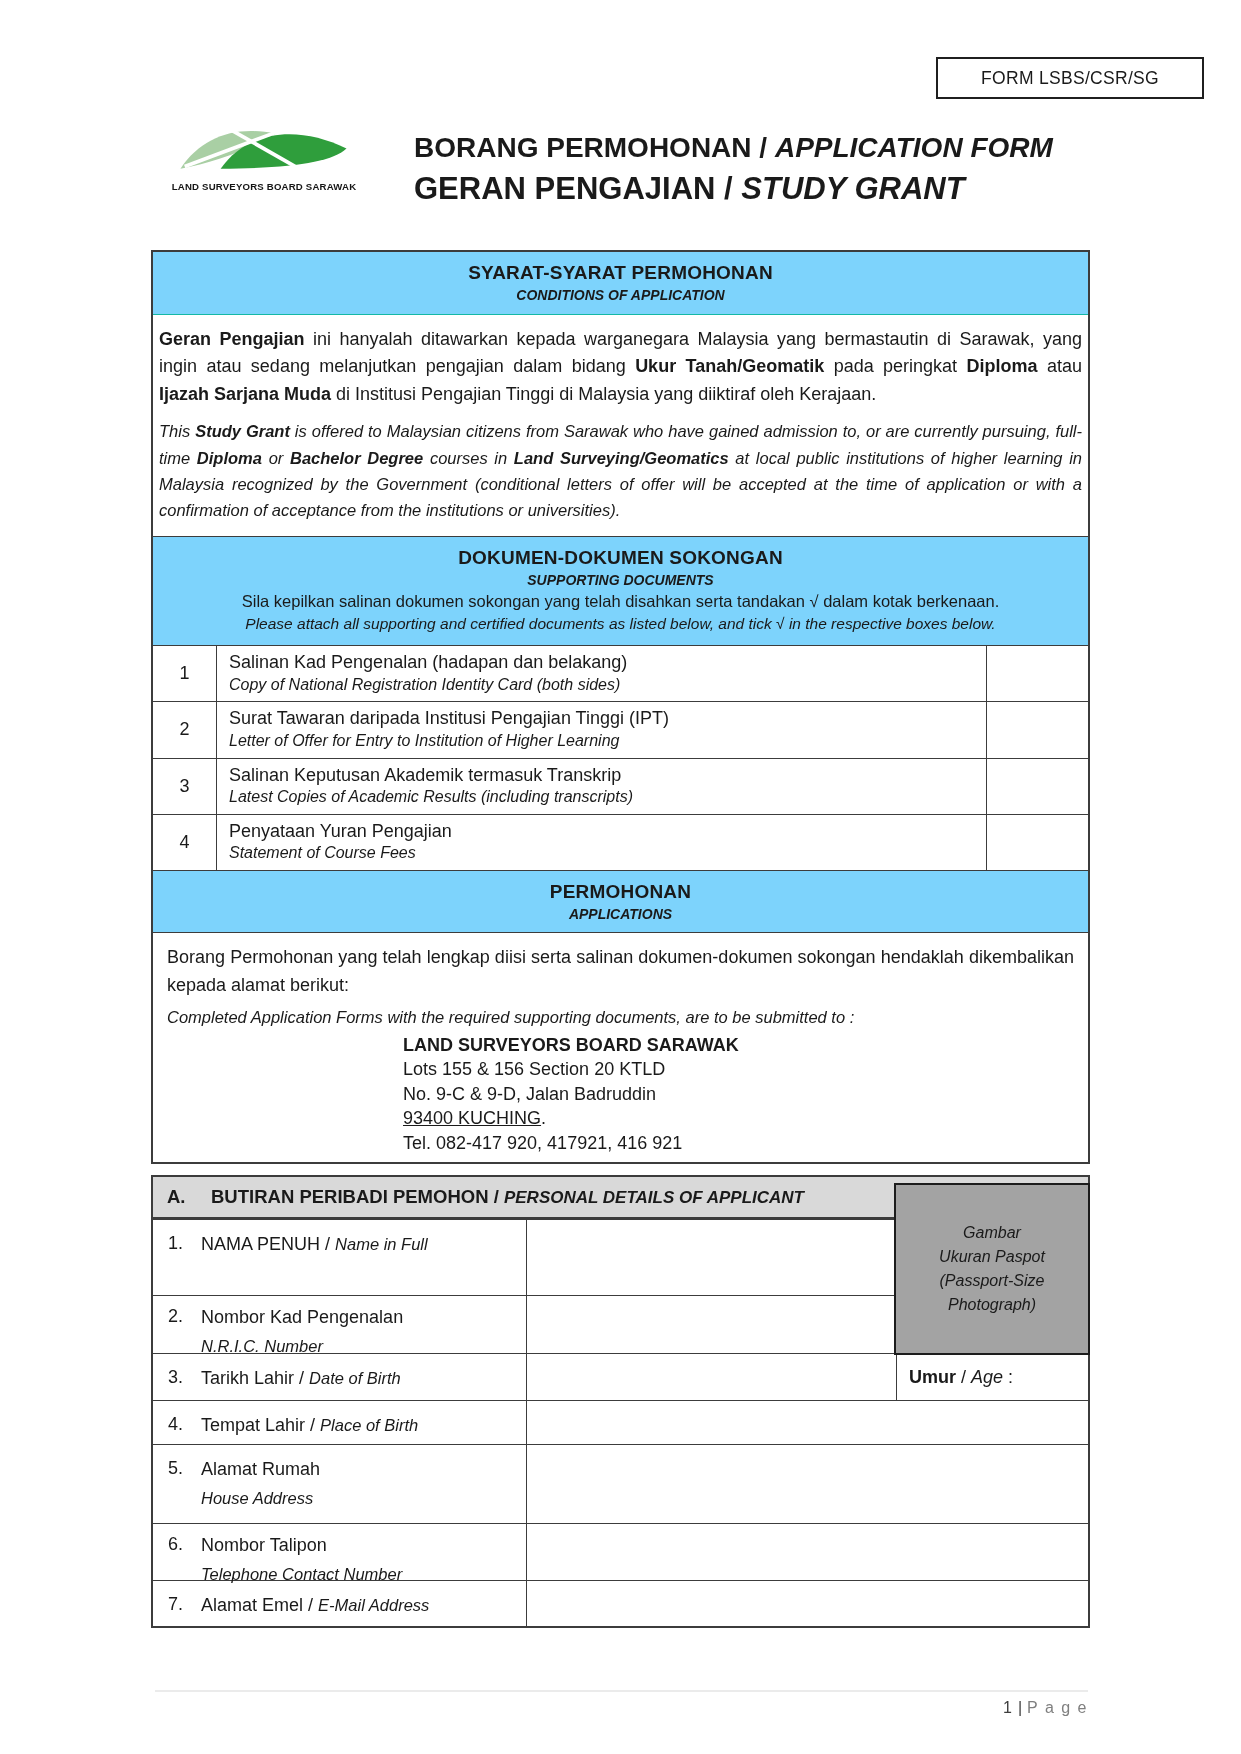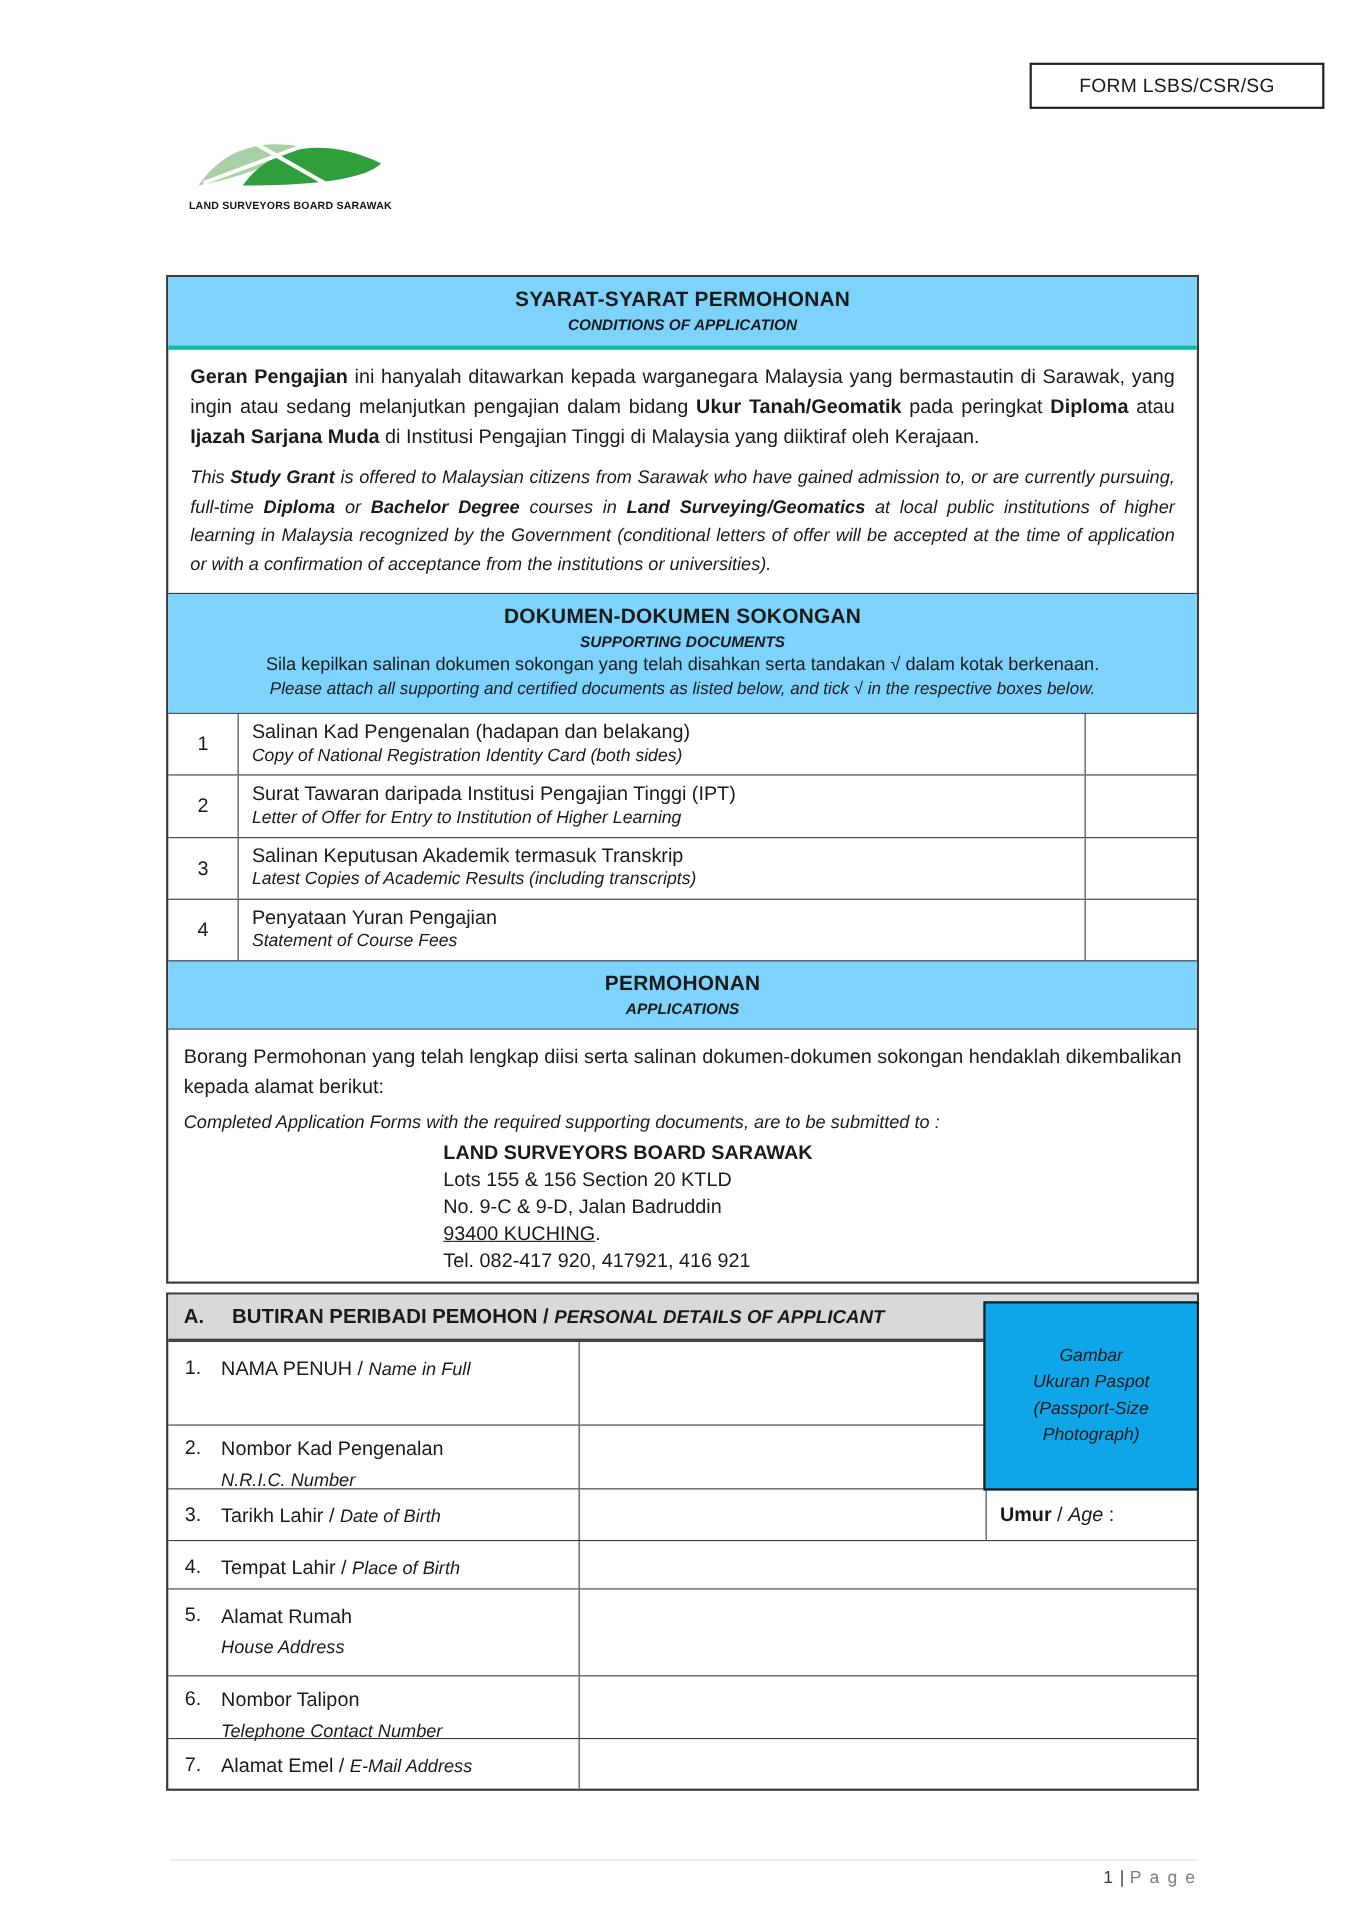--- a/index.html
+++ b/index.html
@@ -38,21 +38,21 @@
   }
   .t-main { top:250px; }
 
   .ph { background:#7dd3fc; text-align:center; padding:9px 10px 10px; border-top:1px solid #3c3c3c; }
   .ph:first-child { border-top:none; }
   .ph-title { font-size:19px; font-weight:700; letter-spacing:.2px; line-height:1.25; }
   .ph-sub   { font-size:14px; font-weight:700; font-style:italic; line-height:1.2; margin-top:2px; }
   .ph-instr-ms { font-size:16.5px; line-height:1.45; margin-top:2px; }
   .ph-instr-en { font-size:15.5px; font-style:italic; line-height:1.35; }
 
-  .sec-body { padding:11px 20px 12px; border-top:4px solid #14b8a6; }
+  .sec-body { padding:11px 6px 12px; border-top:1px solid #14b8a6; }
   .p-ms { font-size:18px; line-height:1.55; text-align:justify; }
   .p-en { font-size:16.5px; font-style:italic; line-height:1.6; text-align:justify; margin-top:9px; }
 
   .doc-row { display:flex; border-top:1px solid #3c3c3c; min-height:54px; }
   .doc-num {
     width:64px; border-right:1px solid #3c3c3c;
     display:flex; align-items:center; justify-content:center; font-size:18px;
   }
   .doc-desc { flex:1; padding:5px 12px 6px; }
   .doc-desc .ms { display:block; font-size:18px; line-height:1.3; }
@@ -83,21 +83,21 @@
   .a-text.stacked .ms { display:block; }
   .a-text.stacked .en { display:block; font-style:italic; font-size:16.5px; margin-top:7px; }
   .a-value { flex:1; }
   .a-value.bordered { flex:none; width:370px; border-right:1px solid #3c3c3c; }
   .a-age { flex:1; padding:13px 6px 0 12px; font-size:18px; }
   .a-age .b { font-weight:700; }
   .a-age .seg-i { font-style:italic; }
 
   .photo-box {
     position:absolute; top:6px; right:-2px; width:196px; height:172px;
-    background:#0ea5e9; border:2px solid #1c1c1c; z-index:2;
+    background:#a3a3a3; border:2px solid #1c1c1c; z-index:2;
     display:flex; flex-direction:column; align-items:center; justify-content:center;
     font-style:italic; font-size:16px; line-height:1.5; text-align:center;
   }
 
   
   .footer {
     position:absolute; top:1690px; left:155px; width:933px;
     border-top:2px solid #ebebeb; padding-top:7px;
     text-align:right; font-size:16px;
   }
@@ -117,20 +117,24 @@
   <div class="logo-block">
     <svg width="180" height="55" viewBox="0 0 170 52" aria-hidden="true">
       <path d="M6 46 C 26 16, 58 5, 96 13 C 74 27, 38 40, 6 46 Z" fill="#A9CFA4"></path>
       <path d="M44 46 C 70 9, 118 5, 163 27 C 150 40, 108 46, 44 46 Z" fill="#2F9E3C"></path>
       <path d="M10 44 L 98 11" stroke="#ffffff" stroke-width="3.5" fill="none"></path>
       <path d="M55 10 L 118 46" stroke="#ffffff" stroke-width="3.5" fill="none"></path>
     </svg>
     <div class="logo-caption">LAND SURVEYORS BOARD SARAWAK</div>
   </div>
 
+  <div class="titles">
+    <div class="title-line1"><span style="font-weight: 700;">BORANG PERMOHONAN</span><span style="font-weight: 700;"> / </span><span style="font-weight: 700; font-style: italic;">APPLICATION FORM</span></div>
+    <div class="title-line2"><span style="font-weight: 700;">GERAN PENGAJIAN</span><span style="font-weight: 700;"> / </span><span style="font-weight: 700; font-style: italic;">STUDY GRANT</span></div>
+  </div>
 
   <div class="doc-table t-main">
 
     <div class="ph">
       <div class="ph-title">SYARAT-SYARAT PERMOHONAN</div>
       <div class="ph-sub">CONDITIONS OF APPLICATION</div>
     </div>
 
     <div class="sec-body">
       <p class="p-ms"><span style="font-weight: 700;">Geran Pengajian</span><span> ini hanyalah ditawarkan kepada warganegara Malaysia yang bermastautin di Sarawak, yang ingin atau sedang melanjutkan pengajian dalam bidang </span><span style="font-weight: 700;">Ukur Tanah/Geomatik</span><span> pada peringkat </span><span style="font-weight: 700;">Diploma</span><span> atau </span><span style="font-weight: 700;">Ijazah Sarjana Muda</span><span> di Institusi Pengajian Tinggi di Malaysia yang diiktiraf oleh Kerajaan.</span></p>

